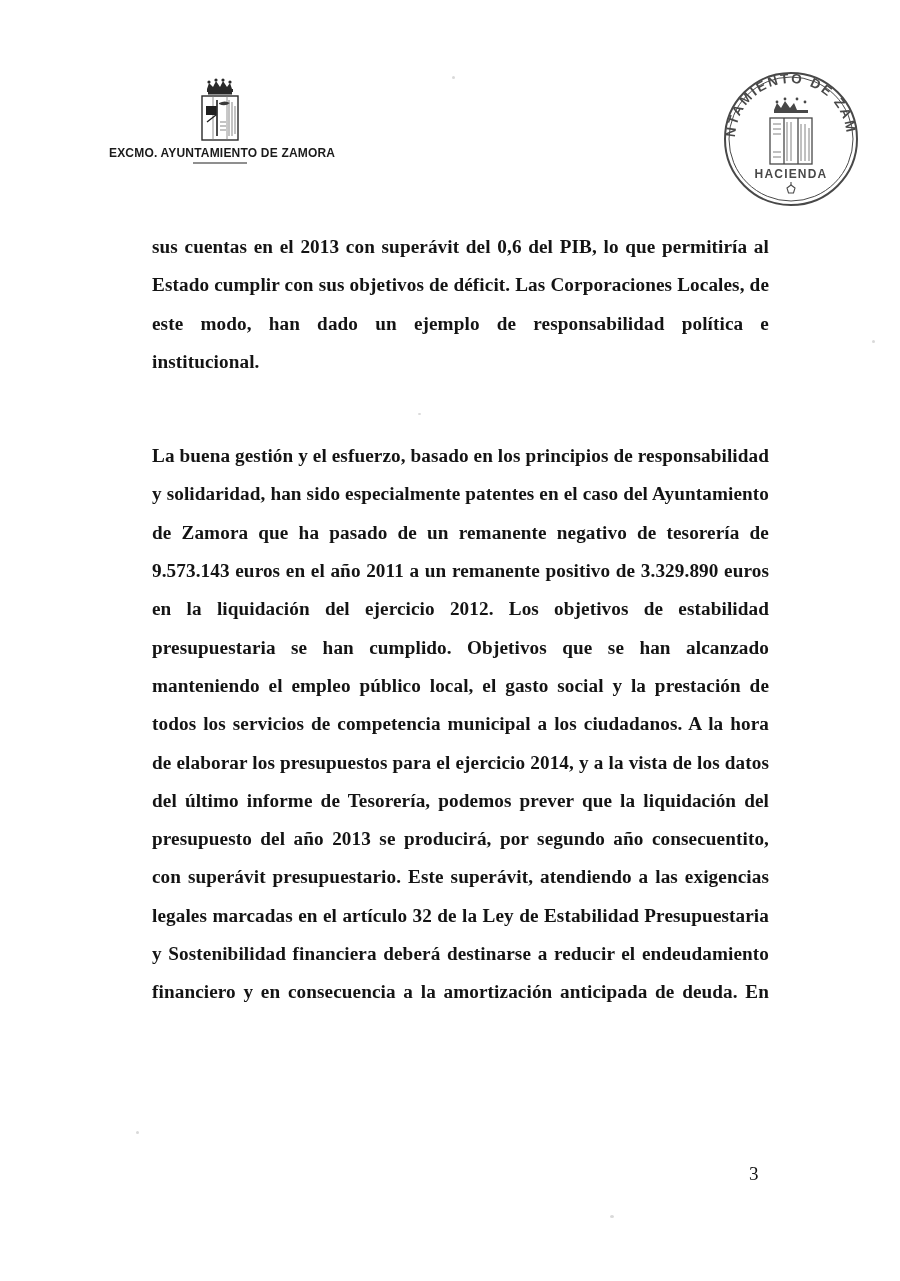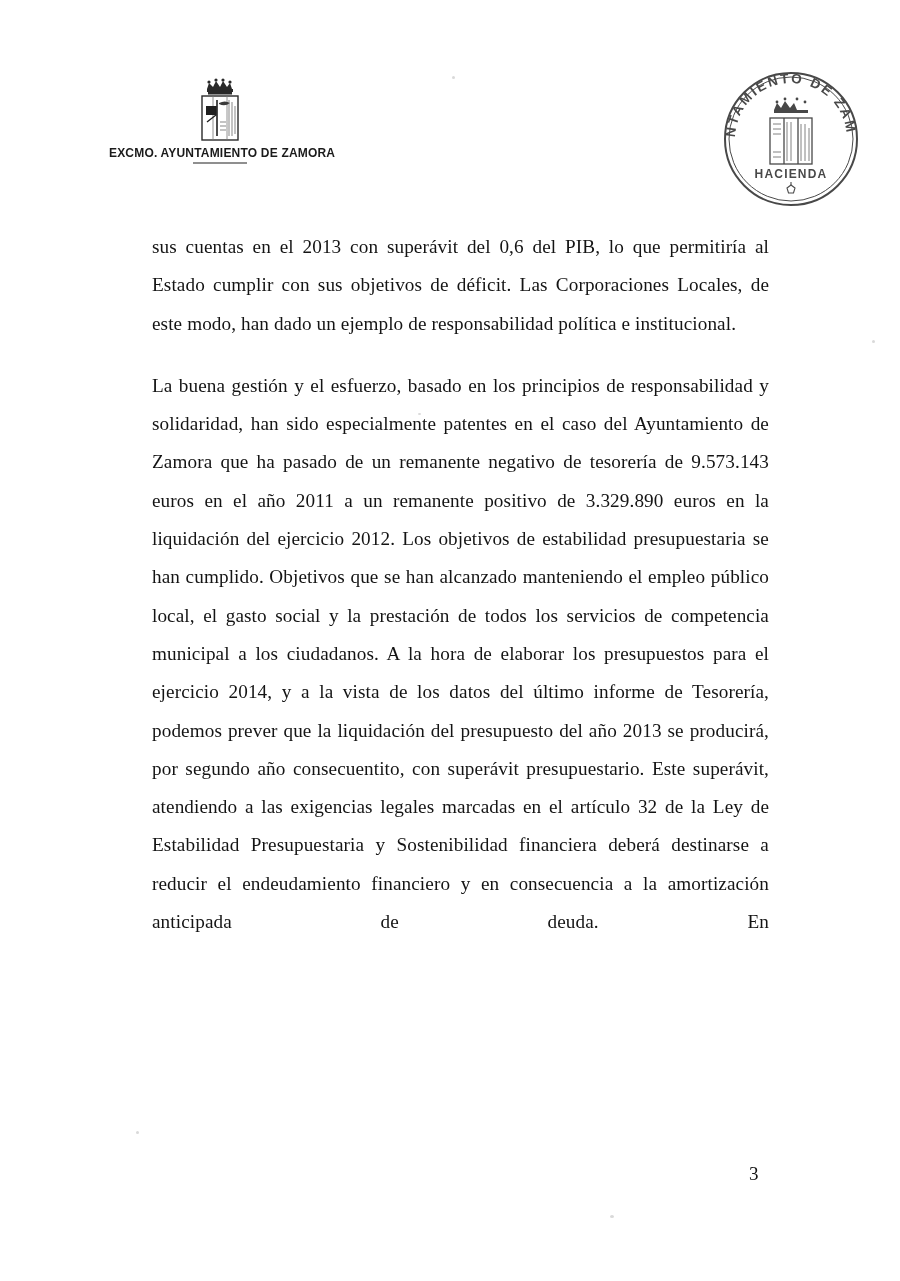--- a/index.html
+++ b/index.html
@@ -69,23 +69,24 @@
     width: 617px;
   }
   .para {
     margin: 0;
     font-size: 19.2px;
     line-height: 38.3px;
     text-align: justify;
     text-justify: inter-word;
     color: #141414;
     letter-spacing: 0.1px;
+    font-weight: bold;
   }
   .para + .para {
-    margin-top: 24px;
+    margin-top: 56px;
   }
   .para.last-open {
     text-align: justify;
   }
   .para.last-open::after {
     content: "";
     display: inline-block;
     width: 100%;
     height: 0;
   }

